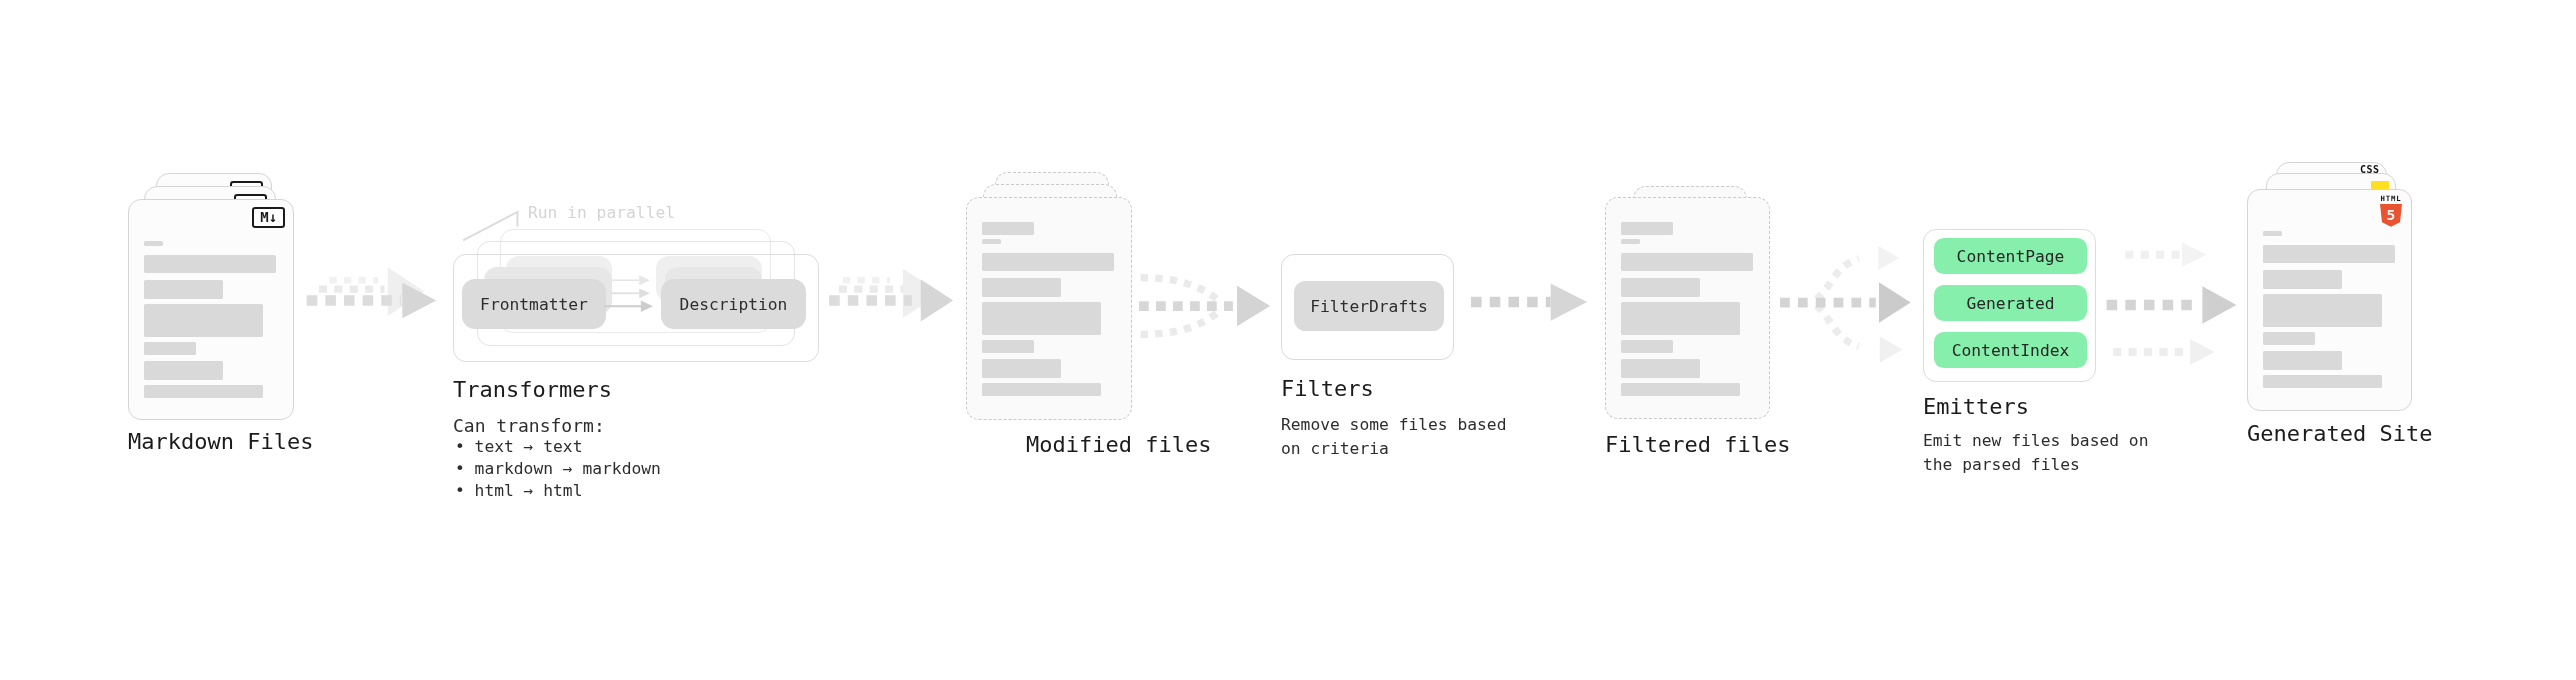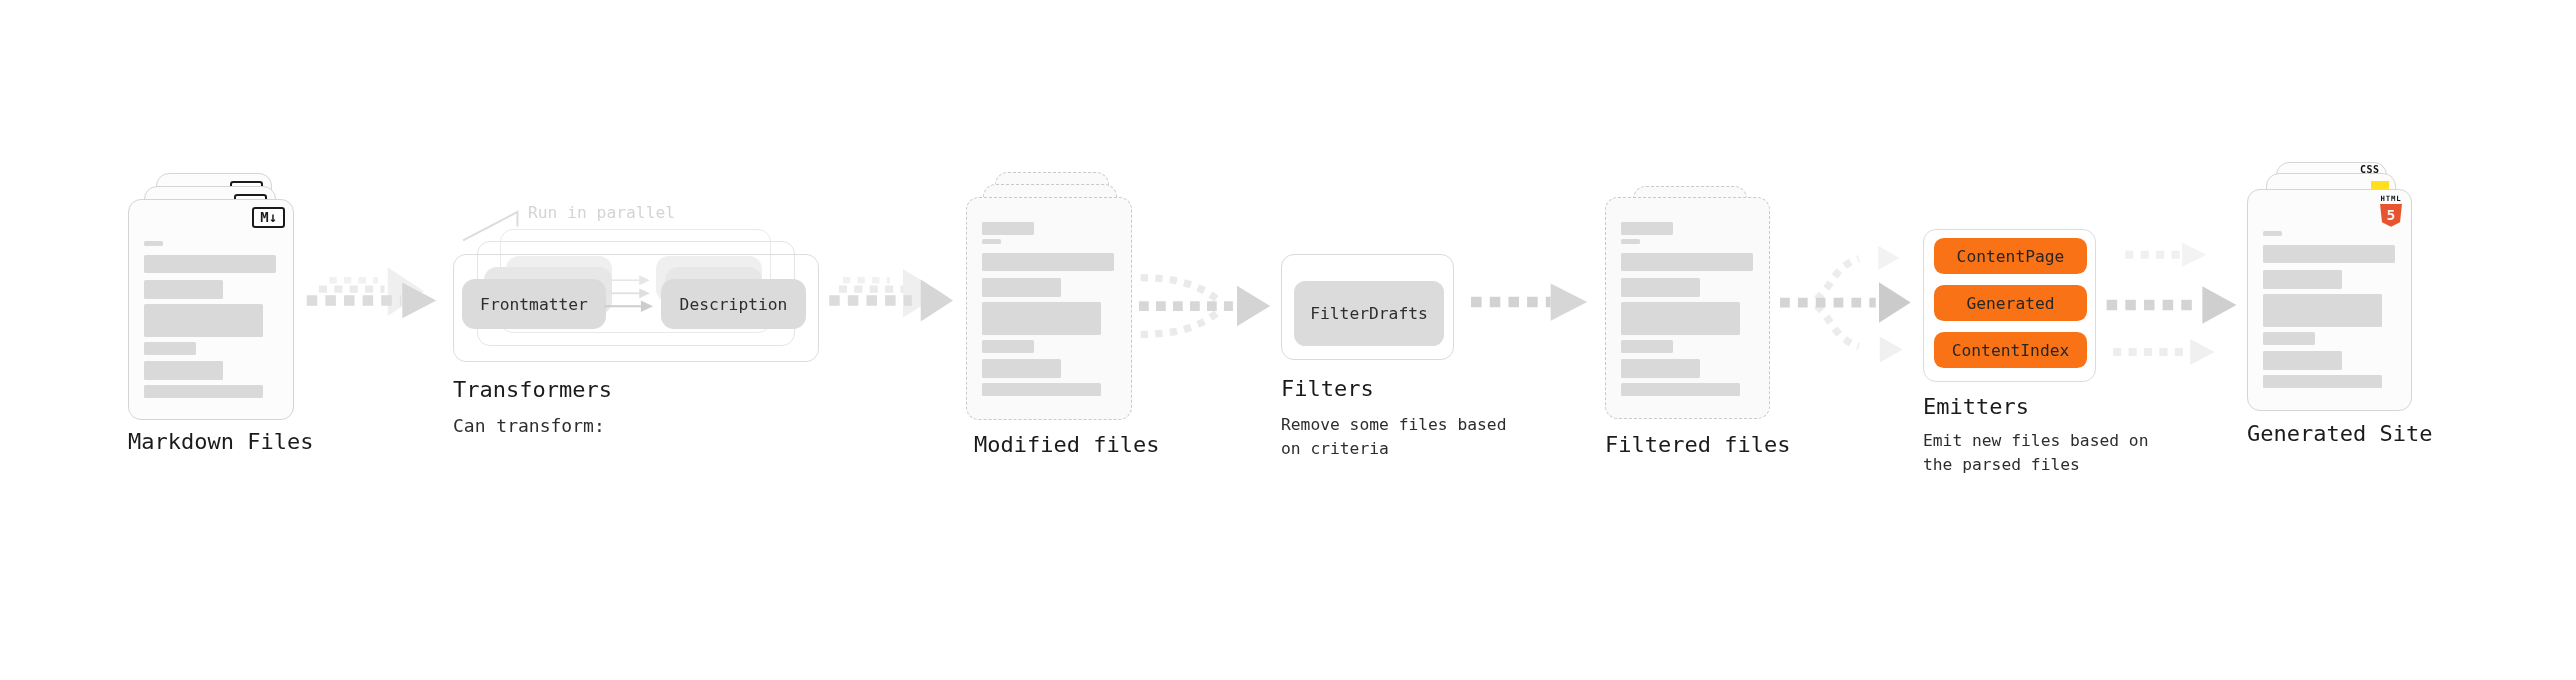--- a/index.html
+++ b/index.html
@@ -55,35 +55,35 @@
   #pill-fm-back{left:506px;top:256px;width:106px;height:46px;background:#efefef;}
   #pill-fm-mid{left:484px;top:267px;width:128px;height:47px;background:#e7e7e7;}
   #pill-fm{left:462px;top:279px;width:144px;height:50px;}
   #pill-de-back{left:656px;top:256px;width:106px;height:46px;background:#efefef;}
   #pill-de-mid{left:665px;top:267px;width:97px;height:47px;background:#e7e7e7;}
   #pill-de{left:661px;top:279px;width:145px;height:50px;}
   .annotation{position:absolute;left:528px;top:203px;font-size:16.3px;color:#d4d4d4;white-space:nowrap;}
   
   #filters-box{position:absolute;left:1281px;top:254px;width:173px;height:106px;box-sizing:border-box;
     border:1.6px solid #dadada;border-radius:13px;background:#fff;}
-  #filter-btn{left:1294px;top:281px;width:150px;height:65px;border-radius:11.4px;}
+  #filter-btn{left:1294px;top:281px;width:150px;height:50px;border-radius:11.4px;}
   #em-box{position:absolute;left:1923px;top:229px;width:173px;height:153px;box-sizing:border-box;
     border:1.6px solid #dcdcdc;border-radius:13px;background:#fff;}
-  .ebtn{position:absolute;left:1934px;width:153px;height:36px;background:#f97316;border-radius:9.8px;
+  .ebtn{position:absolute;left:1934px;width:153px;height:36px;background:#86efac;border-radius:9.8px;
     display:flex;align-items:center;justify-content:center;font-size:16.3px;color:#262626;}
   #ebtn-1{top:238px;} #ebtn-2{top:285px;} #ebtn-3{top:332px;}
   
   .node-title{position:absolute;font-size:22px;color:#1b1b1b;white-space:nowrap;}
   .node-sub{position:absolute;font-size:16.3px;line-height:24.4px;color:#2d2d2d;white-space:nowrap;}
   #t-subtitle{position:absolute;left:453px;top:415px;font-size:18px;color:#2d2d2d;white-space:nowrap;}
   .bullets{position:absolute;left:455px;top:436px;font-size:16.3px;line-height:22px;color:#2d2d2d;white-space:nowrap;}
   .bullets div::before{content:"• ";}
   #title-markdown{left:128px;top:429px;}
   #title-transformers{left:453px;top:377px;}
-  #title-modified{left:966px;top:432px;padding-left:8px;}
+  #title-modified{left:1018px;top:432px;padding-left:8px;}
   #title-filters{left:1281px;top:376px;}
   #title-filtered{left:1605px;top:432px;}
   #title-emitters{left:1923px;top:394px;}
   #title-generated{left:2247px;top:421px;}
   #sub-modified{left:966px;top:465px;}
   #sub-filters{left:1281px;top:413px;}
   #sub-emitters{left:1923px;top:429px;}
   #sub-generated{left:2247px;top:453px;}
   
   svg{position:absolute;overflow:visible;}
@@ -139,20 +139,25 @@
     <line x1="12" y1="10" x2="47" y2="10" stroke="#e6e6e6" stroke-width="2"></line>
     <polygon points="47,4 60,10 47,16" fill="#e6e6e6"></polygon>
     <line x1="12" y1="26" x2="47" y2="26" stroke="#dedede" stroke-width="2"></line>
     <polygon points="47,20 60,26 47,32" fill="#dedede"></polygon>
     <line x1="4" y1="42" x2="49" y2="42" stroke="#cdcdcd" stroke-width="2.5"></line>
     <polygon points="49,35 64,42 49,49" fill="#cdcdcd"></polygon>
   </svg>
 
   <div class="node-title" id="title-transformers">Transformers</div>
   <div id="t-subtitle">Can transform:</div>
+  <div class="bullets">
+    <div>text → text</div>
+    <div>markdown → markdown</div>
+    <div>html → html</div>
+  </div>
 
   <svg id="arr-b" style="left:825px;top:260px" width="138" height="81" viewBox="0 0 170 100">
     <line x1="22" y1="25" x2="80" y2="25" stroke="#f1f1f1" stroke-width="8" stroke-dasharray="9 9"></line>
     <line x1="17" y1="36" x2="103" y2="36" stroke="#eaeaea" stroke-width="9" stroke-dasharray="10 9"></line>
     <polygon points="96,11 145,41 96,71" fill="#efefef"></polygon>
     <line x1="5" y1="50" x2="107" y2="50" stroke="#dcdcdc" stroke-width="13" stroke-dasharray="13 10"></line>
     <polygon points="118,24 158,50 118,76" fill="#d6d6d6"></polygon>
   </svg>
 
   <div class="card dashed" id="mod-back2"></div>

